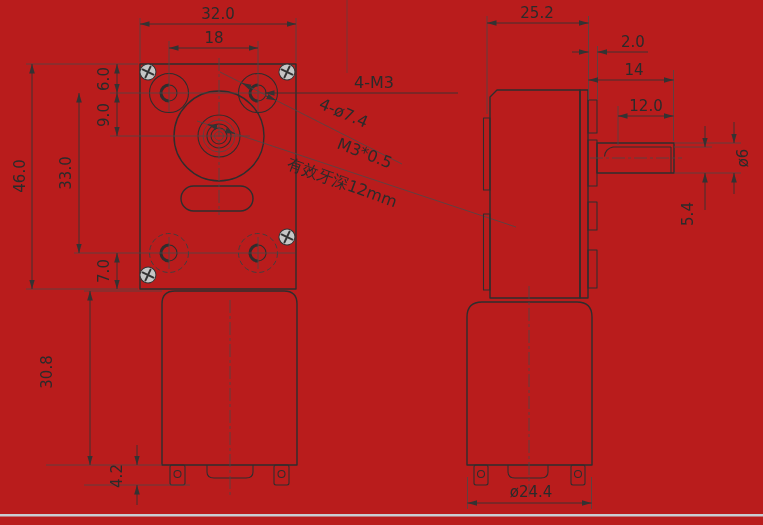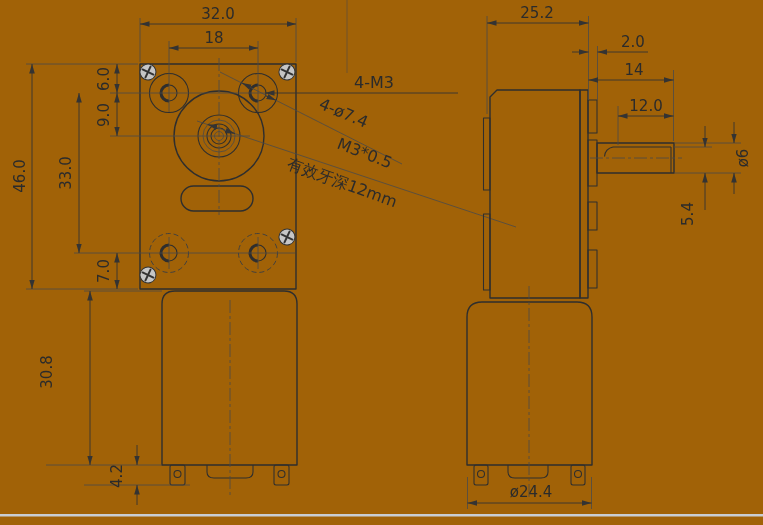--- a/index.html
+++ b/index.html
@@ -1,16 +1,16 @@
 <!DOCTYPE html>
 <html><head>
 <meta charset="utf-8">
 <style>
   html,body{margin:0;padding:0;background:#ffffff;}
-  .stage{width:763px;height:525px;position:relative;background:#a16207;overflow:hidden;}
+  .stage{width:763px;height:525px;position:relative;background:#b91c1c;overflow:hidden;}
   svg{display:block;}
   .obj{fill:none;stroke:#2e2e2e;stroke-width:1.4;stroke-linejoin:round;stroke-linecap:round;}
   .obj2{fill:none;stroke:#2e2e2e;stroke-width:1.05;stroke-linejoin:round;}
   .thin{fill:none;stroke:#4a4a4a;stroke-width:0.8;}
   .cl{fill:none;stroke:#4a4a4a;stroke-width:0.8;stroke-dasharray:13 3 3 3;}
   .hid{fill:none;stroke:#3f3f3f;stroke-width:0.95;stroke-dasharray:5 3;}
   .dim{fill:none;stroke:#333333;stroke-width:0.9;}
   .arcth{fill:none;stroke:#2e2e2e;stroke-width:3;}
   .screw{fill:#c6c6c6;stroke:#333;stroke-width:1;}
   .screwx{stroke:#333;stroke-width:2;stroke-linecap:round;}

